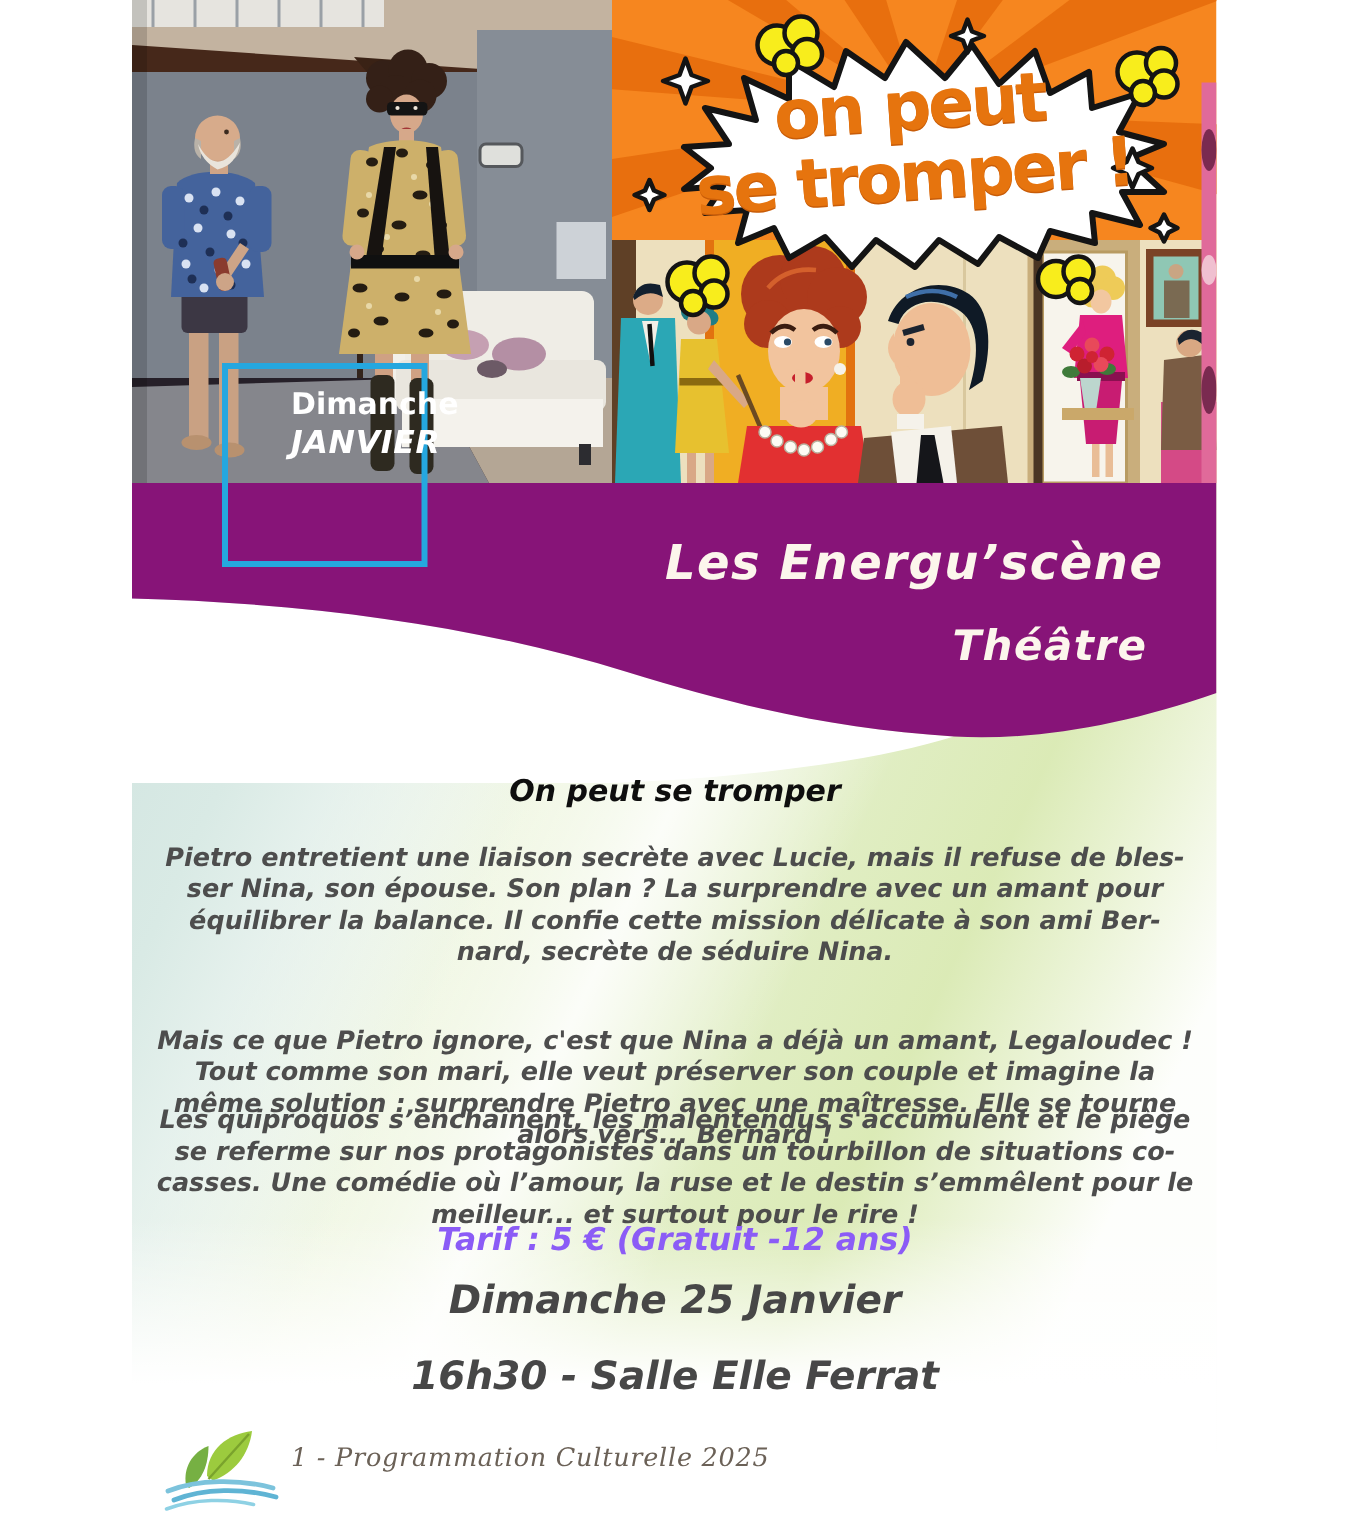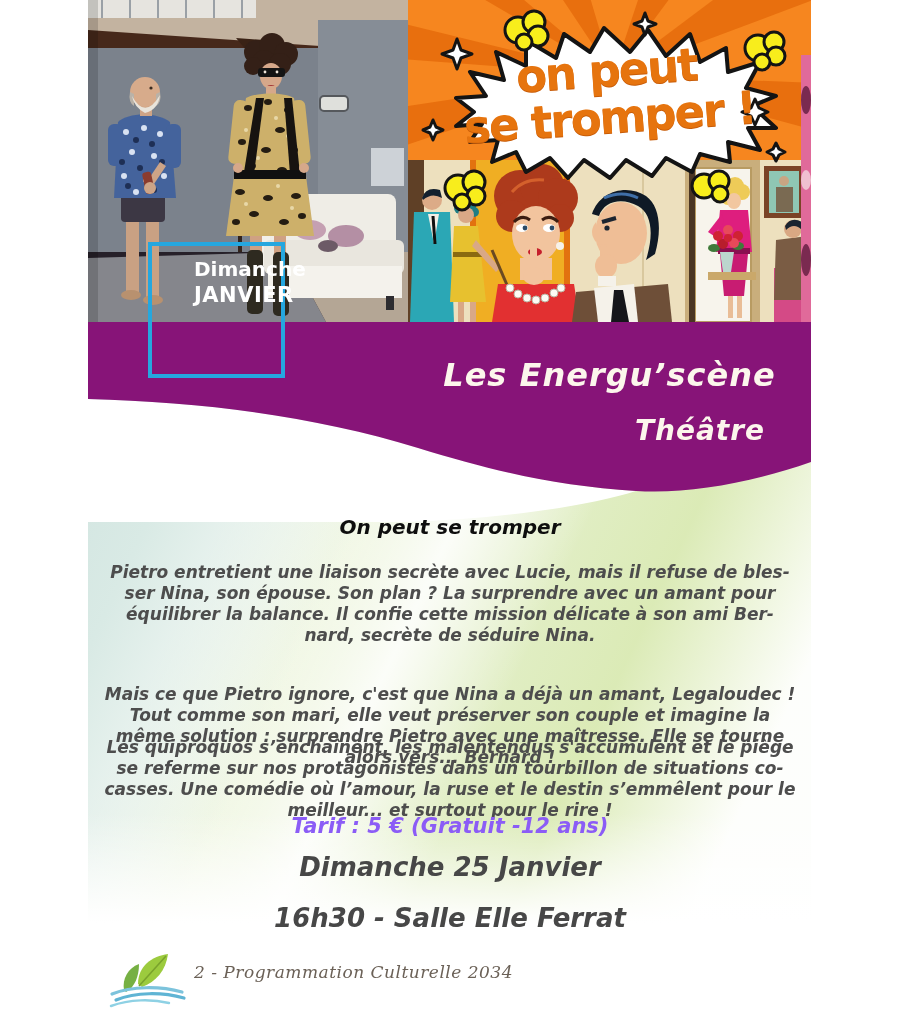--- a/index.html
+++ b/index.html
@@ -31,21 +31,21 @@
 
   .banner-company{left:408px;top:356px;width:403px;text-align:center;color:#FCF6EC;
     font-size:32px;font-weight:700;font-style:italic;letter-spacing:1px;}
   .banner-genre{left:545px;top:414px;width:310px;text-align:center;color:#FCF6EC;
     font-size:28px;font-weight:700;font-style:italic;letter-spacing:1px;}
 
   .date-box{left:148px;top:242px;width:137px;height:136px;box-sizing:border-box;
     border:4px solid #25A7DF;color:#ffffff;text-align:center;padding-left:42px;}
   .d-day{margin-top:12px;font-size:20px;font-weight:700;line-height:22px;}
   .d-num{font-size:48px;font-weight:700;line-height:48px;}
-  .d-month{margin-top:3px;font-size:21px;font-weight:700;letter-spacing:.5px;}
+  .d-month{margin-top:3px;font-size:21px;font-weight:700;letter-spacing:.5px;font-style:italic;}
 
   
   .ctext{left:90px;width:720px;text-align:center;font-style:italic;font-weight:700;}
   .c-title{top:515px;font-size:20px;color:#0e0e0e;text-align:center;}
   .c-p{font-size:17px;line-height:21px;color:#4d4d4d;white-space:pre-line;}
   .c-p1{top:562px;}
   .c-p2{top:656px;margin-top:28px;}
   .c-p3{top:737px;}
   .c-tarif{top:814px;font-size:21px;color:#8b5cf6;}
   .c-date{top:852px;font-size:26px;color:#474747;}
@@ -418,15 +418,15 @@
   <div class="abs footer-logo">
     <svg width="82" height="62" viewBox="0 0 82 62">
       <path d="M30,36 C30,18 44,8 60,6 C58,22 48,34 34,39 Z" fill="#9CCB3E"></path>
       <line x1="31" y1="38" x2="58" y2="8" stroke="#7aa32c" stroke-width="1.6"></line>
       <path d="M16,42 C14,31 20,20 31,16 C31,28 27,39 18,44 Z" fill="#76B043"></path>
       <path d="M4,46 C24,38 52,38 74,44" stroke="#7CC3DC" stroke-width="3.2" fill="none" stroke-linecap="round"></path>
       <path d="M8,52 C28,44 54,44 76,50" stroke="#5FB4D4" stroke-width="3.2" fill="none" stroke-linecap="round"></path>
       <path d="M3,58 C22,51 44,51 61,55" stroke="#8ed1e4" stroke-width="2.4" fill="none" stroke-linecap="round"></path>
     </svg>
   </div>
-  <div class="abs footer-text">2 - Programmation Culturelle 2034</div>
+  <div class="abs footer-text">1 - Programmation Culturelle 2025</div>
 
 </div>
 
 </body></html>

